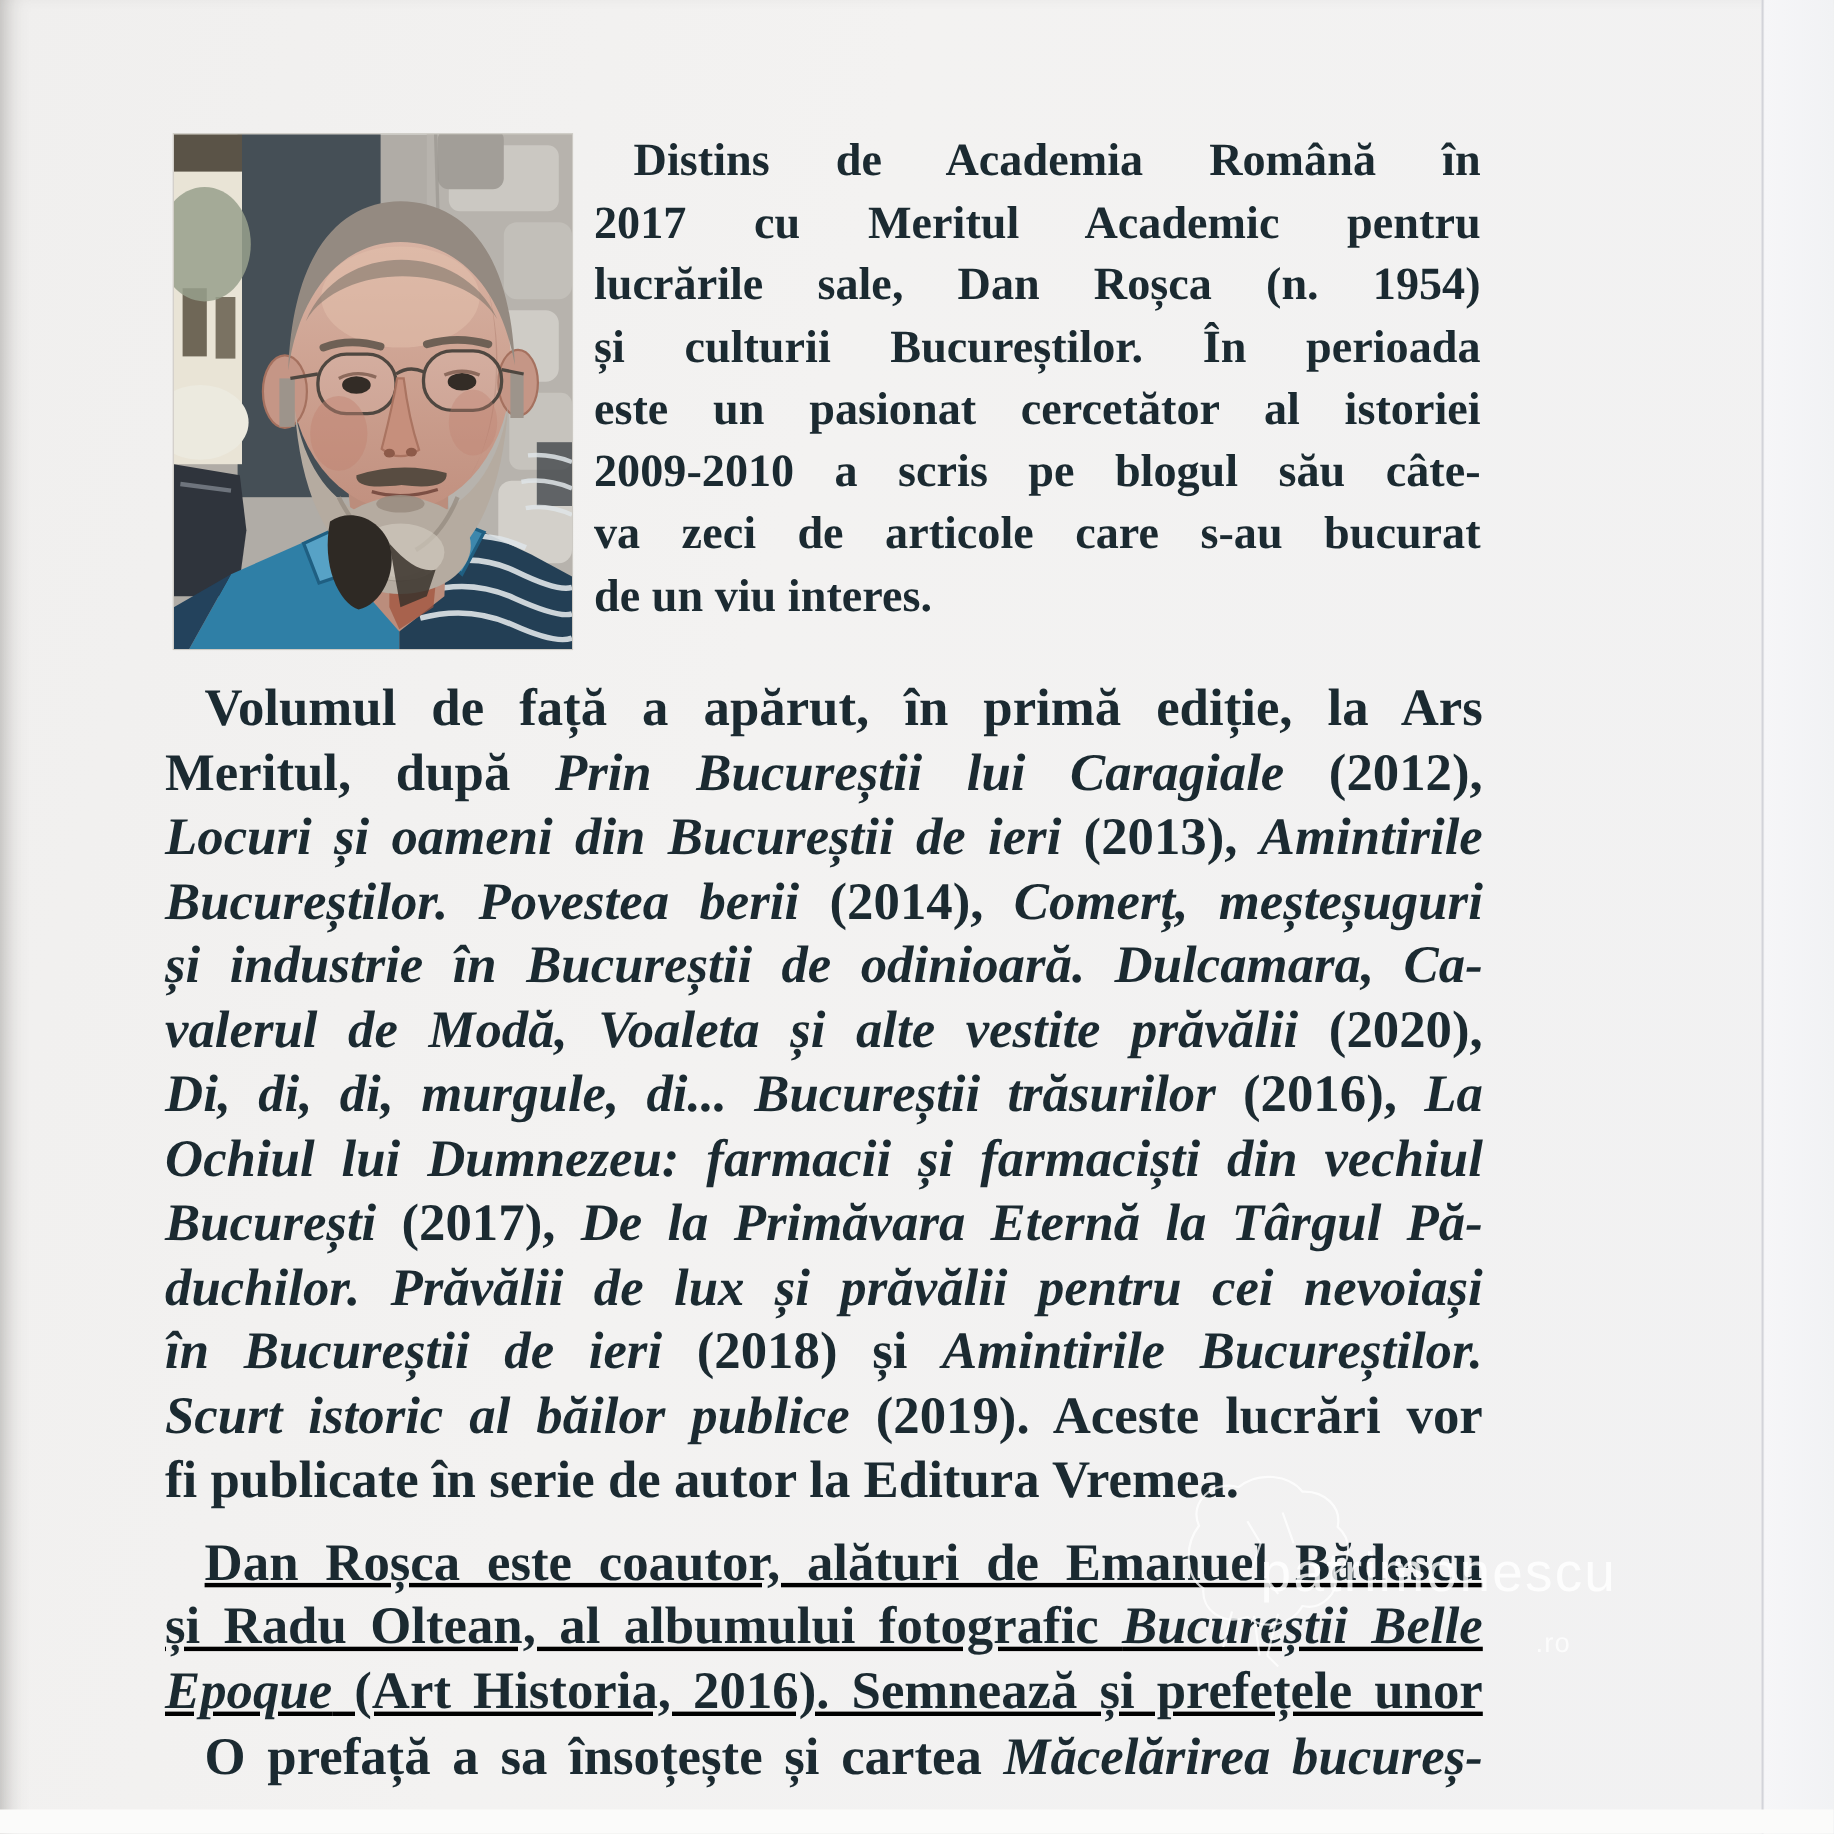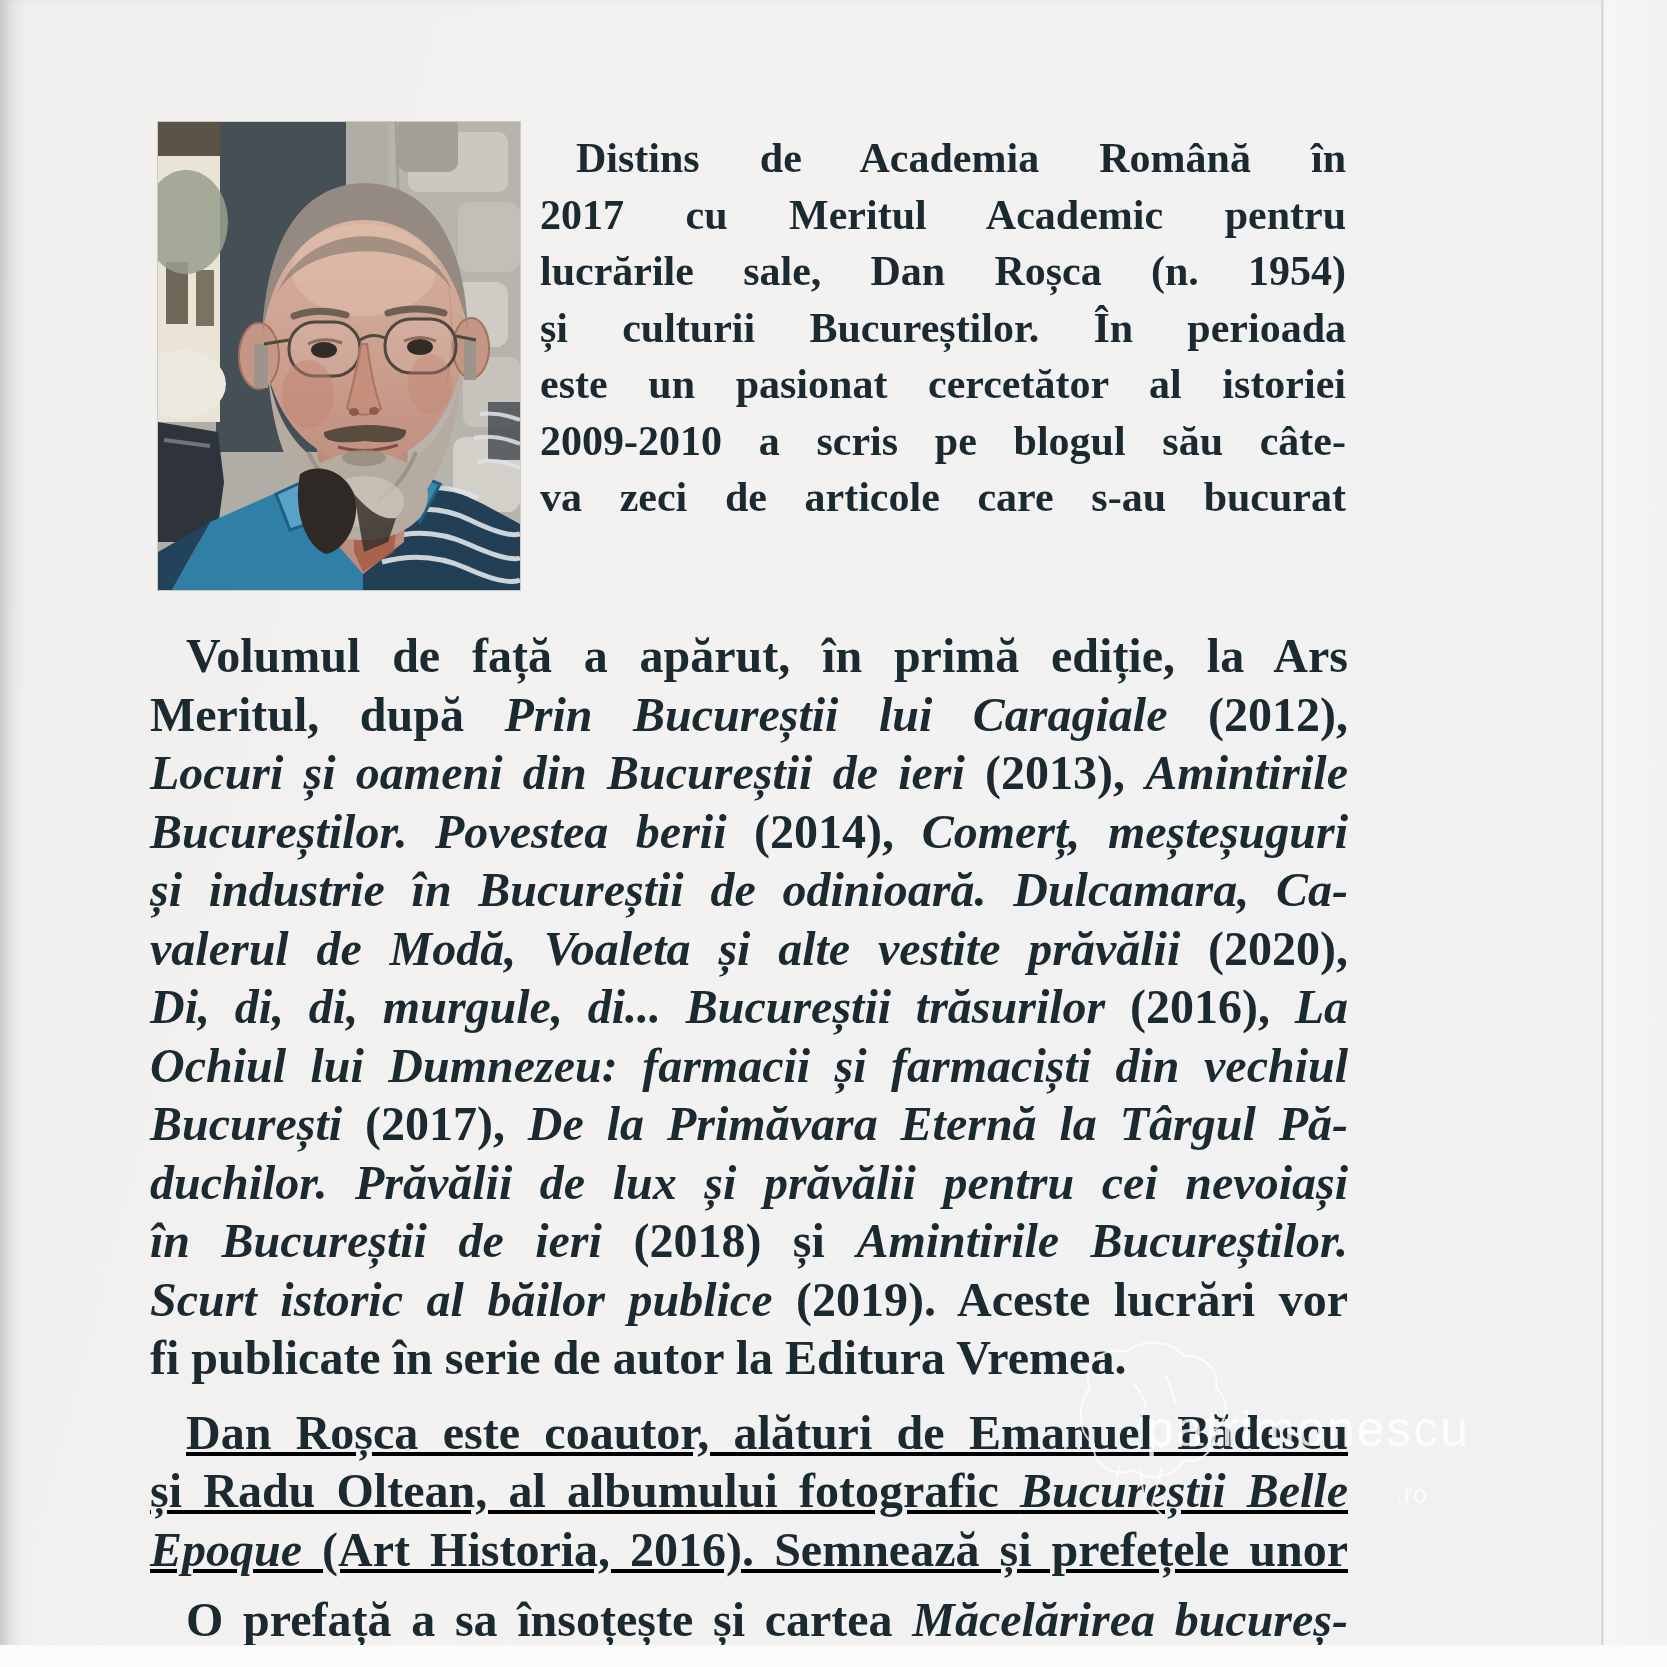--- a/index.html
+++ b/index.html
@@ -27,21 +27,21 @@
   }
   .intro{position:absolute;left:540px;top:118px;width:806px;}
   .bodytext{position:absolute;left:150px;top:615px;width:1198px;}
   .line{
     text-align:justify;text-align-last:justify;-moz-text-align-last:justify;
     font-weight:700;color:#1b2a31;white-space:normal;
   }
   .intro .line{font-size:42px;height:56.5px;line-height:56.5px;}
   .bodytext .line{font-size:48px;height:58.5px;line-height:58.5px;}
   .line.last{text-align-last:left;-moz-text-align-last:left;}
-  .line.indent{text-indent:36px;margin-top:12px;}
+  .line.indent{text-indent:36px;}
   .it{font-style:italic;}
   .watermark-graphic{position:absolute;left:1050px;top:1325px;width:210px;height:195px;}
   .watermark-text{
     position:absolute;left:1146px;top:1400px;
     font-family:"Liberation Sans","DejaVu Sans",sans-serif;
     font-size:50px;font-weight:400;letter-spacing:2px;
     color:rgba(255,255,255,.82);
   }
   .watermark-suffix{
     position:absolute;left:1396px;top:1480px;
@@ -163,20 +163,21 @@
   </div>
 
   <div class="intro">
       <div class="line indent"><span>Distins de Academia Română în</span></div>
       <div class="line"><span>2017 cu Meritul Academic pentru</span></div>
       <div class="line"><span>lucrările sale, Dan Roșca (n. 1954)</span></div>
       <div class="line"><span>și culturii Bucureștilor. În perioada</span></div>
       <div class="line"><span>este un pasionat cercetător al istoriei</span></div>
       <div class="line"><span>2009-2010 a scris pe blogul său câte-</span></div>
       <div class="line"><span>va zeci de articole care s-au bucurat</span></div>
+      <div class="line last"><span>de un viu interes.</span></div>
     </div>
 
   <div class="bodytext">
       <div style="margin-top: 0px;">
         <div class="line indent"><span>Volumul de față a apărut, în primă ediție, la Ars</span></div>
         <div class="line"><span>Meritul, după </span><span class="it">Prin Bucureștii lui Caragiale</span><span> (2012),</span></div>
         <div class="line"><span class="it">Locuri și oameni din Bucureștii de ieri</span><span> (2013), </span><span class="it">Amintirile</span></div>
         <div class="line"><span class="it">Bucureștilor. Povestea berii</span><span> (2014), </span><span class="it">Comerț, meșteșuguri</span></div>
         <div class="line"><span class="it">și industrie în Bucureștii de odinioară. Dulcamara, Ca-</span></div>
         <div class="line"><span class="it">valerul de Modă, Voaleta și alte vestite prăvălii</span><span> (2020),</span></div>

